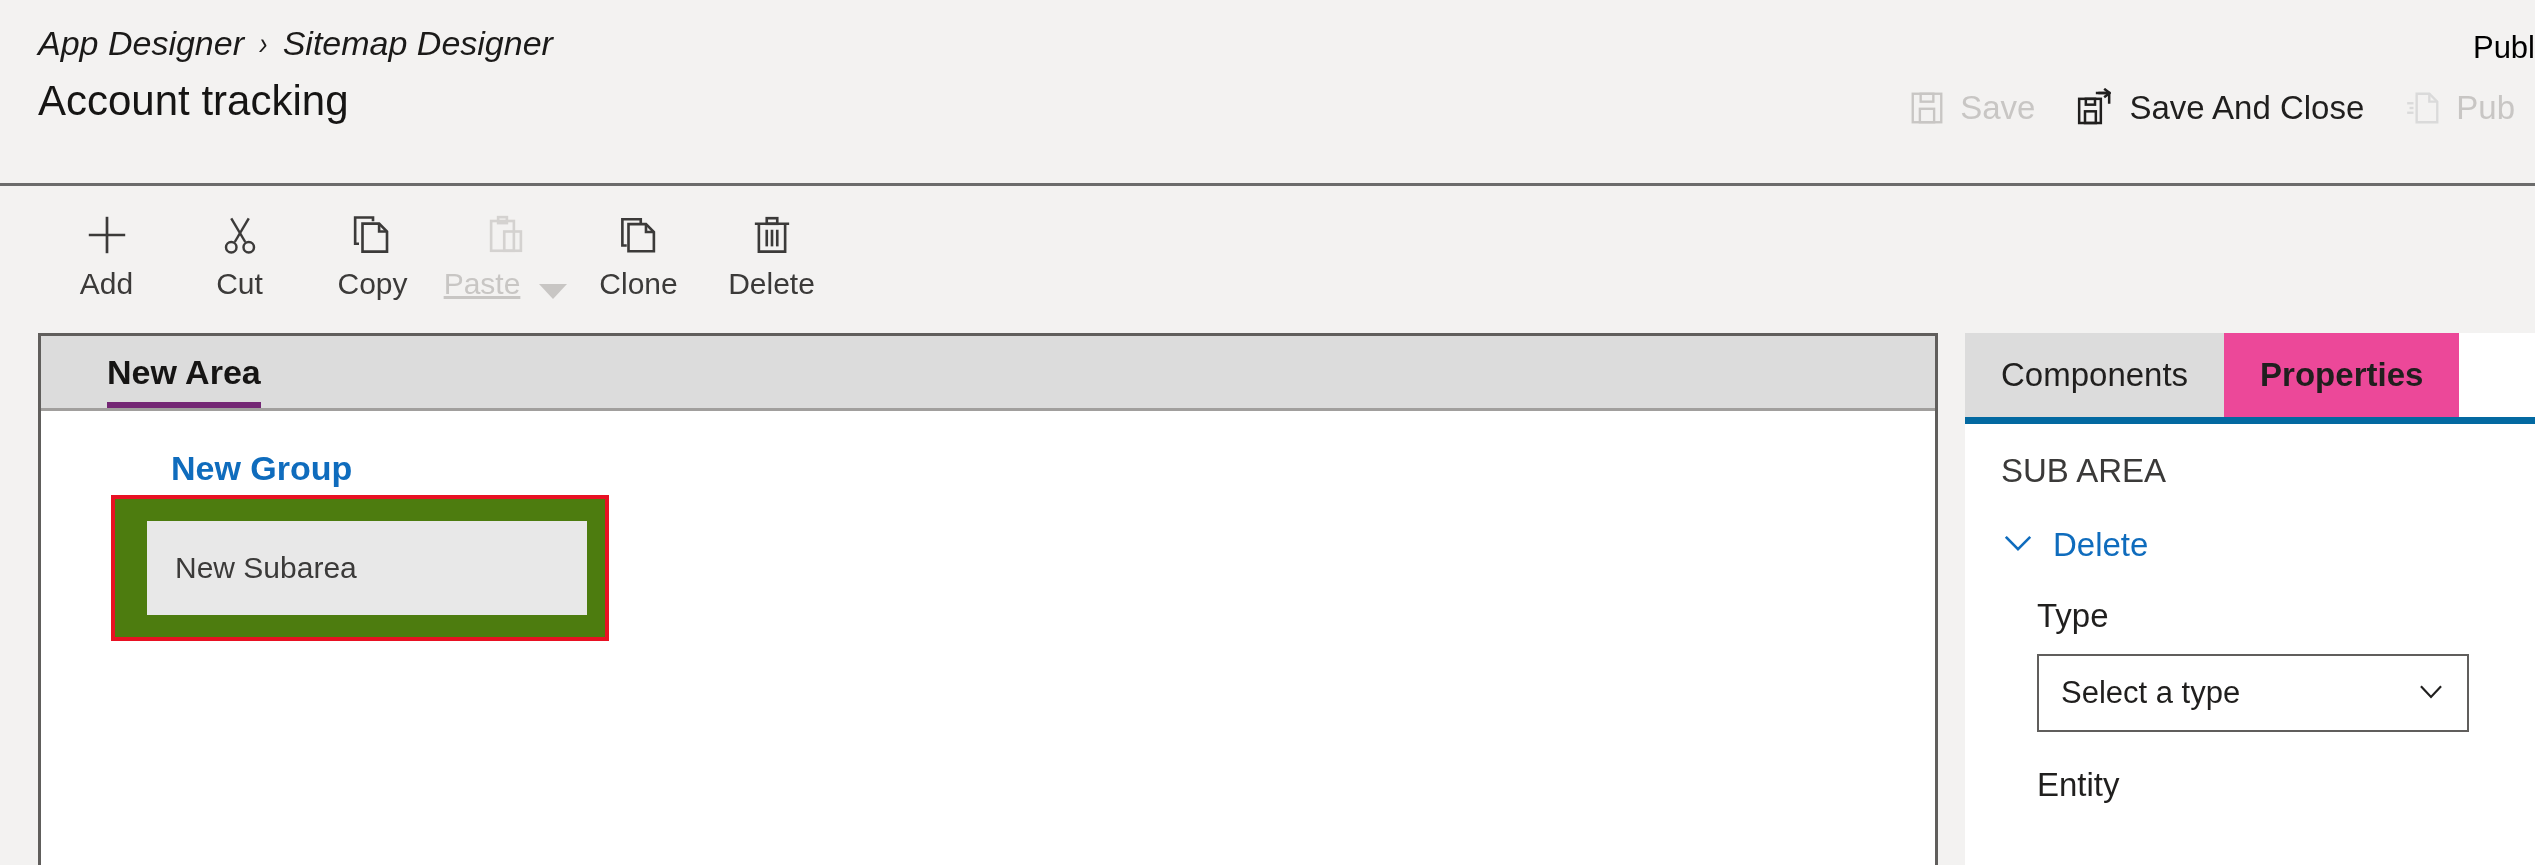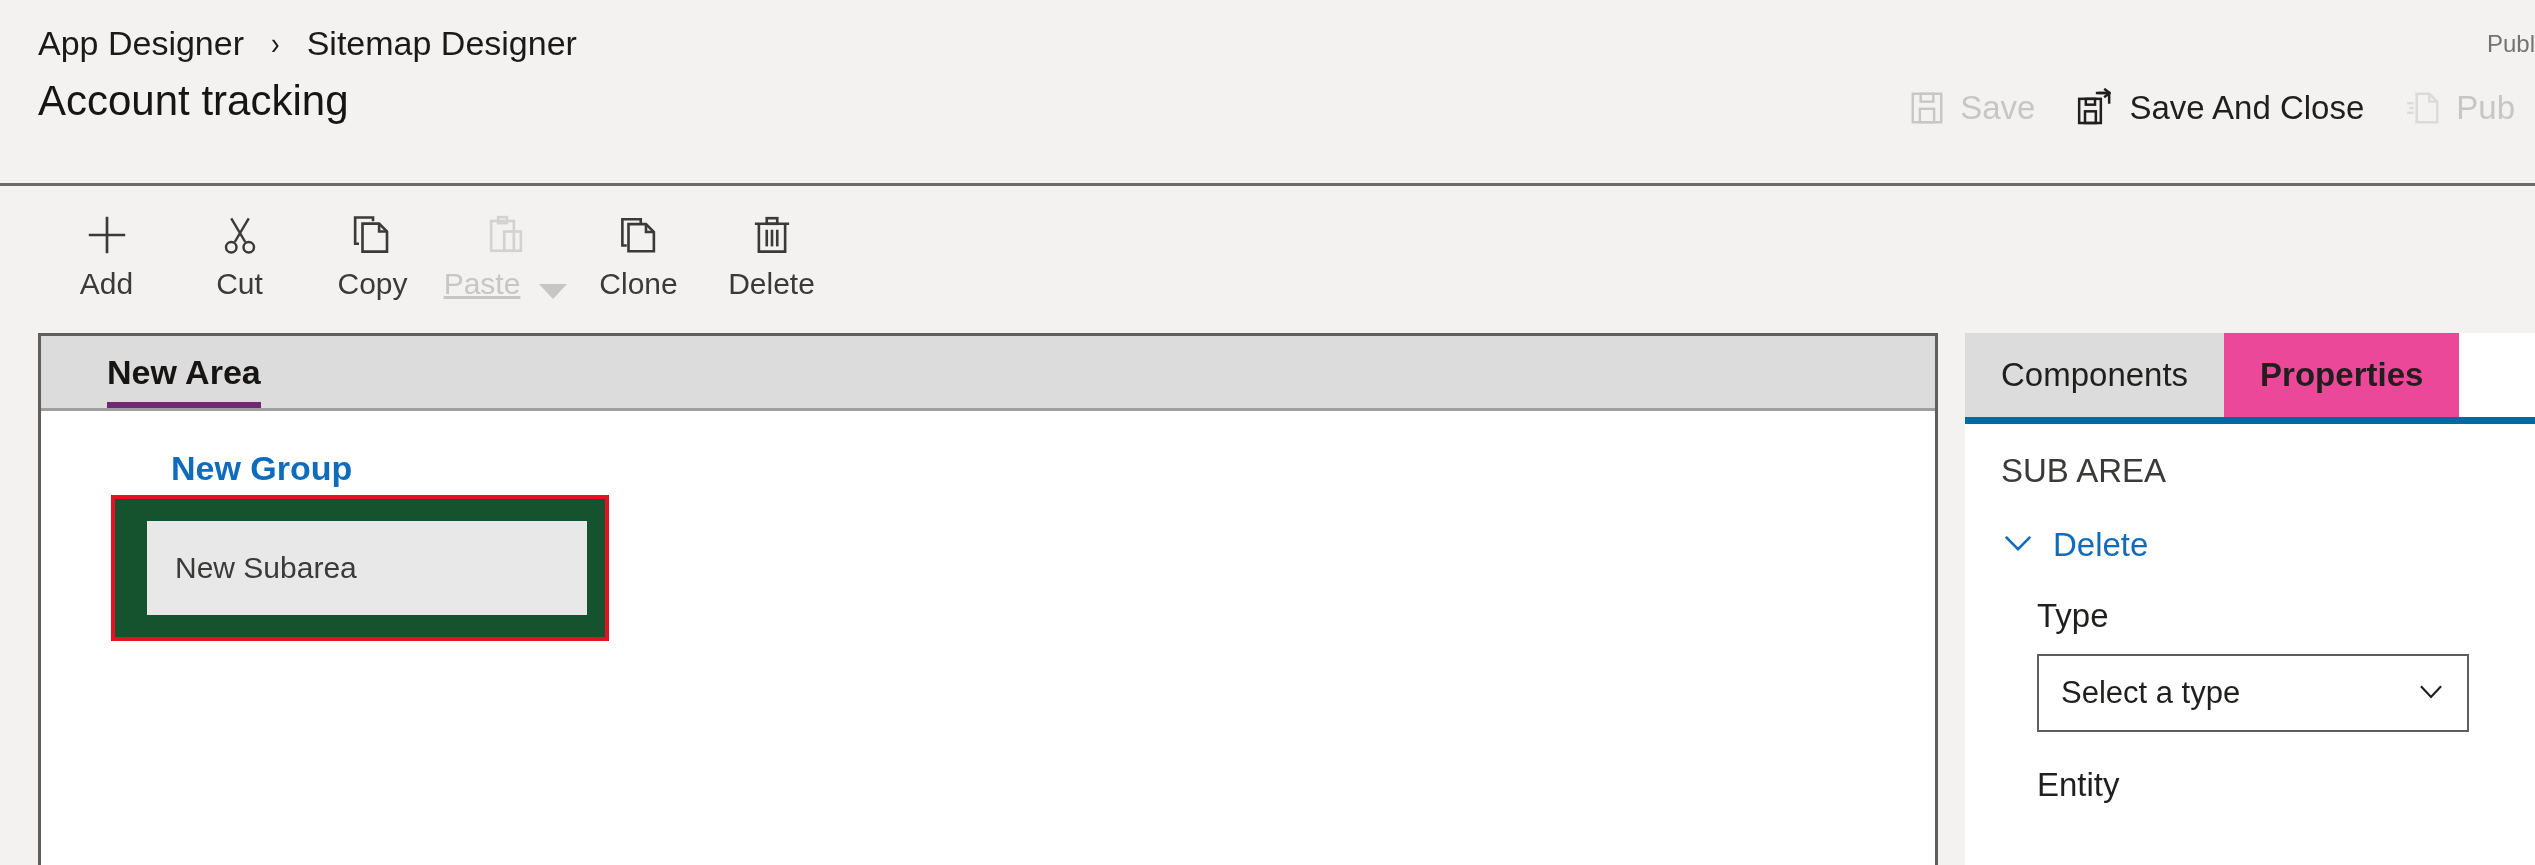--- a/index.html
+++ b/index.html
@@ -24,25 +24,26 @@
     height: 186px;
     background: #f3f2f1;
     border-bottom: 3px solid #6b6b6b;
     box-sizing: border-box;
   }
   .breadcrumb {
     position: absolute;
     left: 38px; top: 26px;
     display: flex;
     align-items: center;
-    gap: 26px;
+    gap: 14px;
     font-size: 34px;
     color: #1b1a19;
     line-height: 1;
     white-space: nowrap;
+    font-style: italic;
   }
   .crumb { cursor: pointer; }
   .crumb-sep {
     font-size: 32px;
     color: #1b1a19;
     font-weight: 300;
     transform: scaleX(0.8);
   }
   .page-title {
     position: absolute;
@@ -72,22 +73,22 @@
     height: 60px;
     font-size: 33px;
     color: #201f1e;
     cursor: pointer;
   }
   .hcmd.disabled { color: #c8c6c4; cursor: default; }
   .hcmd svg { display: block; flex: none; }
   .publish-note {
     position: absolute;
     right: 0px; top: 30px;
-    font-size: 24px;
-    color: #737373;
+    font-size: 31px;
+    color: #000000;
     white-space: nowrap;
   }
 
   
   .toolbar {
     position: absolute;
     left: 0; top: 189px;
     width: 2535px;
     height: 130px;
     display: flex;
@@ -186,21 +187,21 @@
     white-space: nowrap;
     display: inline-block;
   }
   .subarea-wrap {
     margin-top: 10px;
     margin-left: 70px;
     width: 498px;
     height: 146px;
     border: 4px solid #e81123;
     box-sizing: border-box;
-    background: #14532d;
+    background: #4d7c0f;
     display: flex;
     align-items: center;
     padding-left: 32px;
     cursor: pointer;
   }
   .subarea-chip {
     width: 440px;
     height: 94px;
     background: #e8e8e8;
     display: flex;

